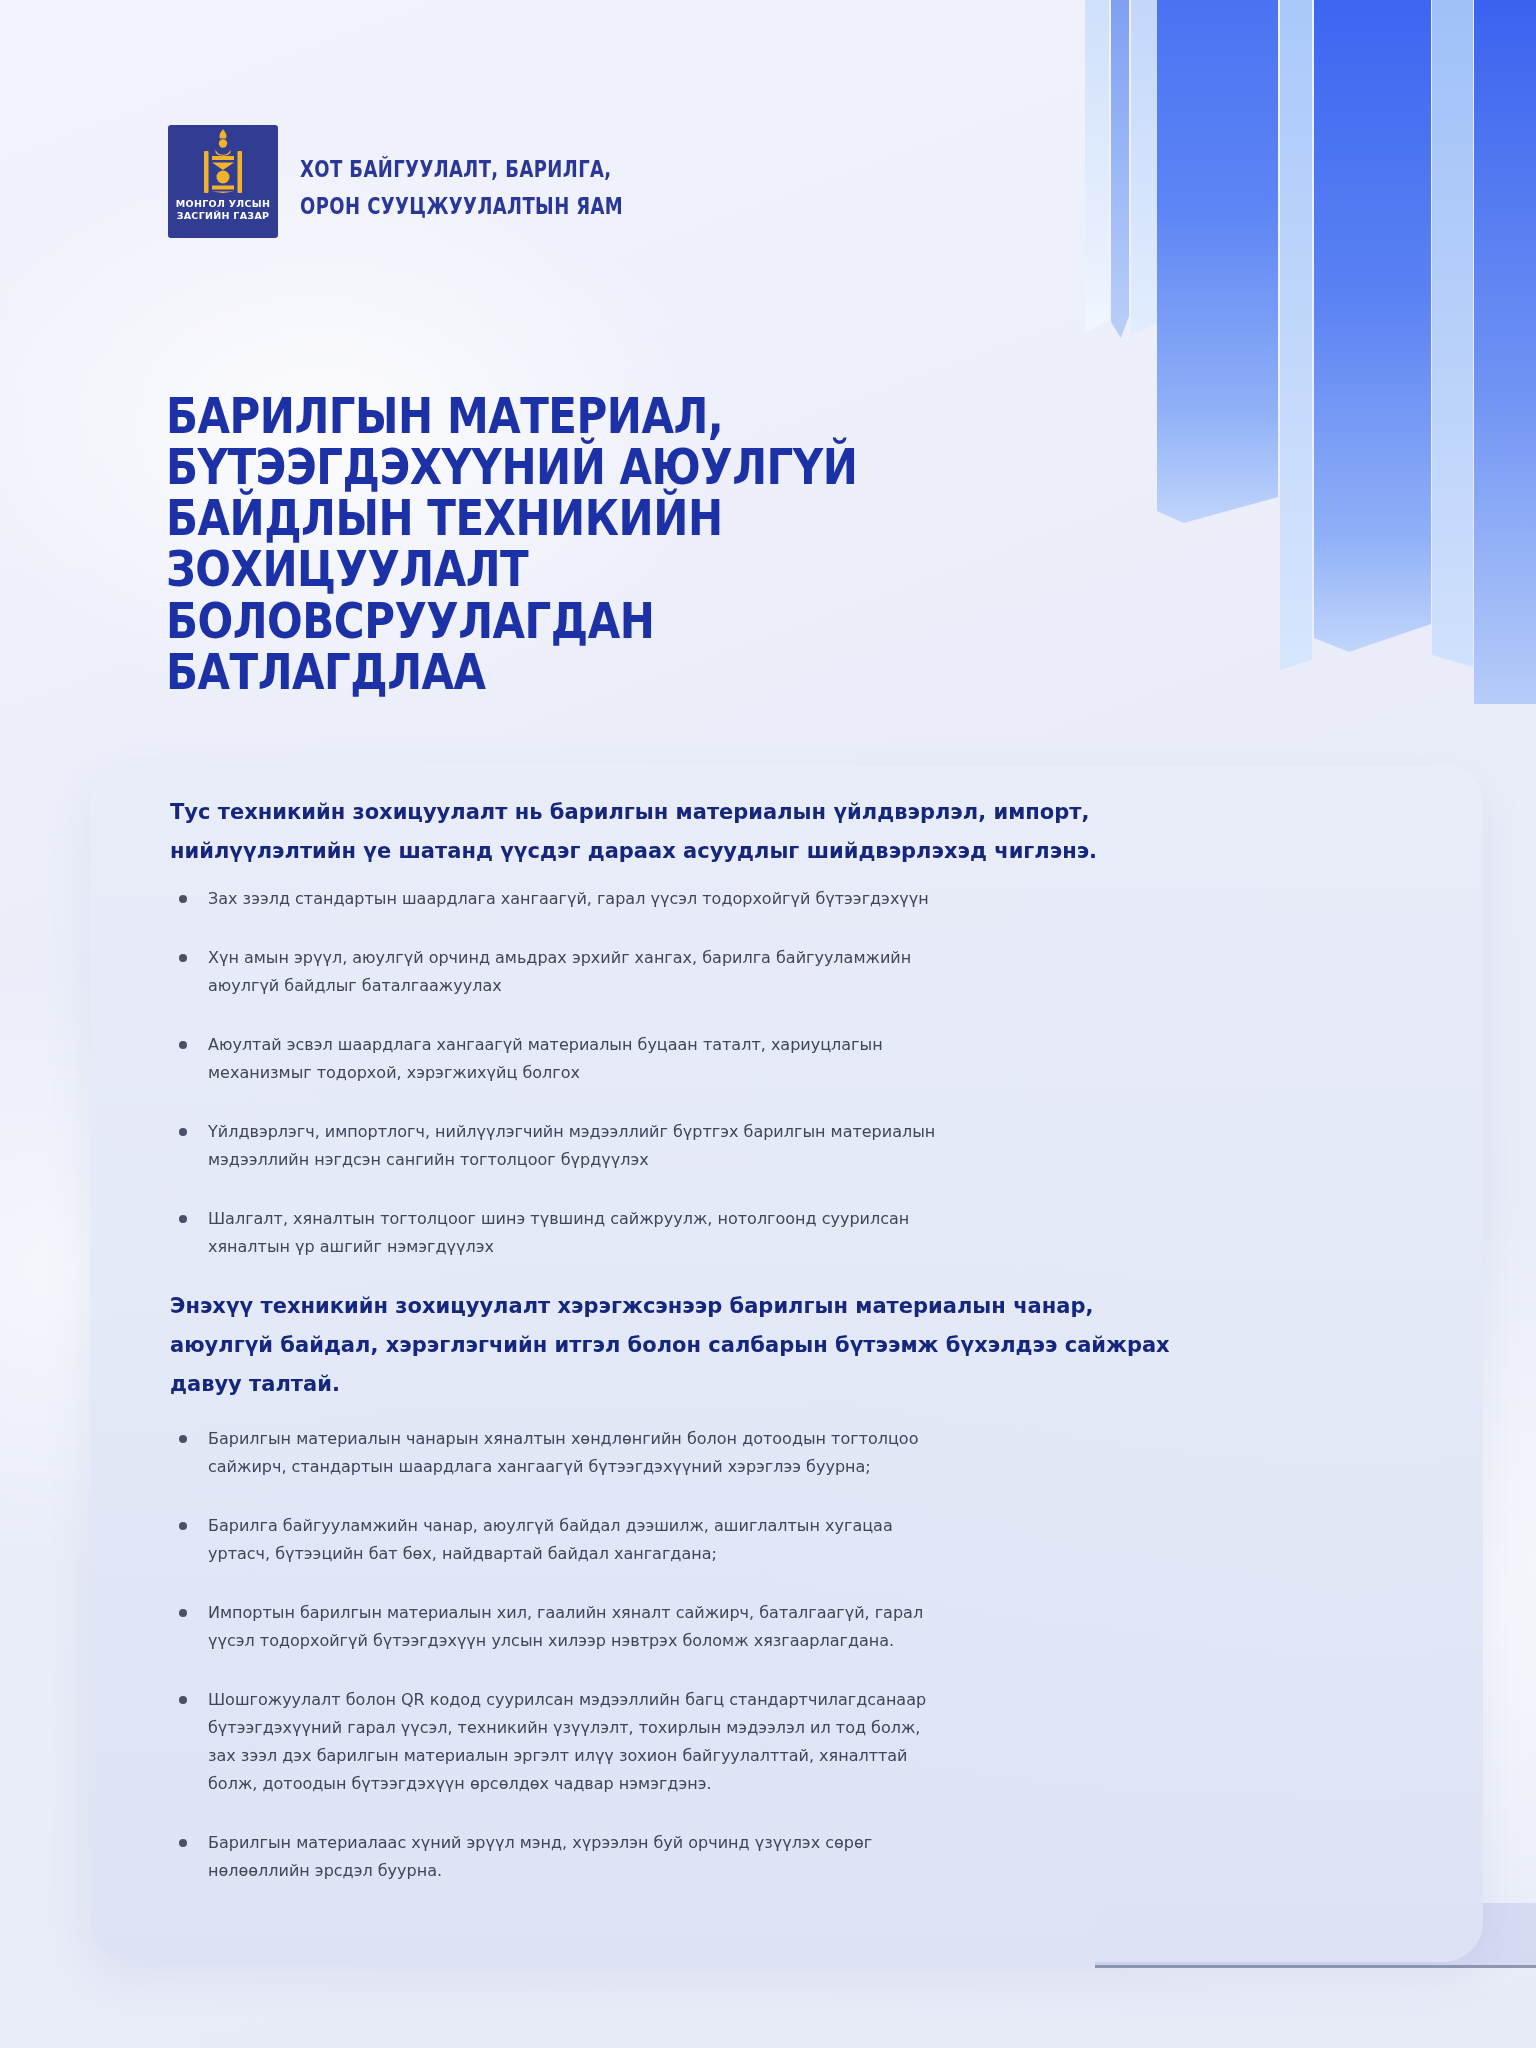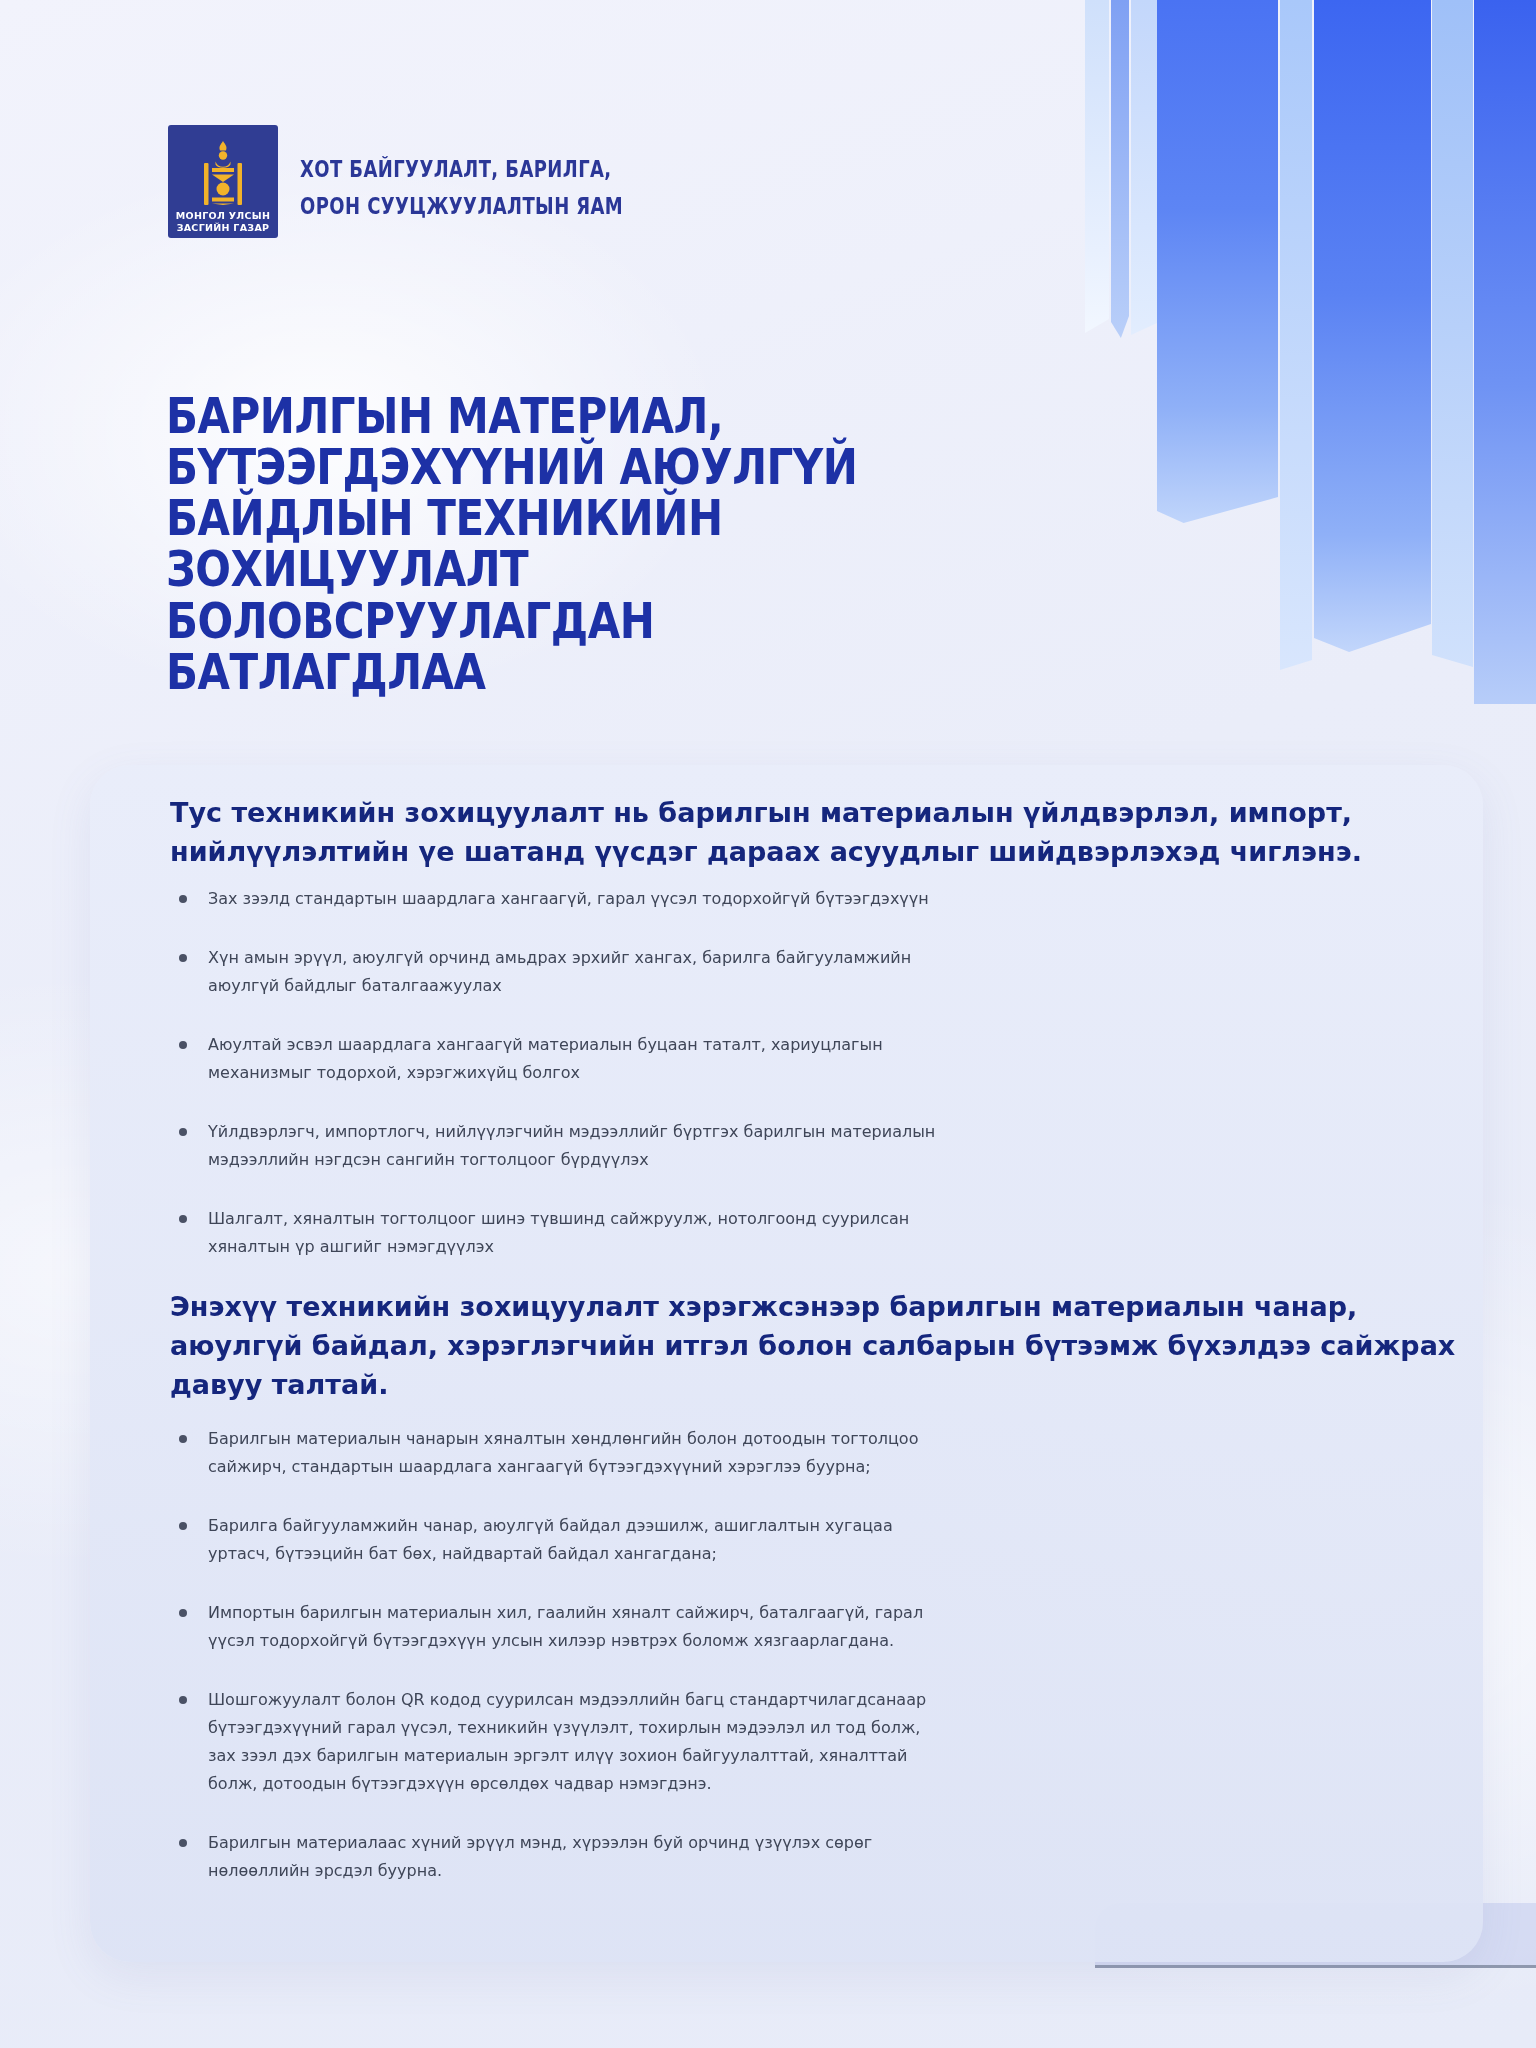--- a/index.html
+++ b/index.html
@@ -18,36 +18,36 @@
   .b1{left:1085px;width:24px;height:333px;background:linear-gradient(180deg,#cfe0fb,#e8f0fe 75%,#f2f7ff);clip-path:polygon(0 0,100% 0,100% calc(100% - 14px),0 100%);}
   .b2{left:1111px;width:18px;height:338px;background:linear-gradient(180deg,#7fa0f3,#b9cff9);clip-path:polygon(0 0,100% 0,100% calc(100% - 22px),55% 100%,0 calc(100% - 16px));}
   .b3{left:1131px;width:26px;height:335px;background:linear-gradient(180deg,#c3d7fb,#e2edfe);clip-path:polygon(0 0,100% 0,100% calc(100% - 12px),0 100%);}
   .b4{left:1157px;width:121px;height:523px;background:linear-gradient(180deg,#4a73f3 0%,#5d85f4 40%,#8fb0f7 78%,#c0d5fb 100%);clip-path:polygon(0 0,100% 0,100% calc(100% - 26px),22% 100%,0 calc(100% - 12px));}
   .b5{left:1280px;width:32px;height:670px;background:linear-gradient(180deg,#a9c8fa,#d8e6fd);clip-path:polygon(0 0,100% 0,100% calc(100% - 10px),0 100%);}
   .b6{left:1314px;width:117px;height:652px;background:linear-gradient(180deg,#3c66f1 0%,#5a82f3 45%,#8fb0f7 82%,#c2d6fb 100%);clip-path:polygon(0 0,100% 0,100% calc(100% - 28px),30% 100%,0 calc(100% - 14px));}
   .b7{left:1432px;width:41px;height:667px;background:linear-gradient(180deg,#9fc0f8,#d0e1fc);clip-path:polygon(0 0,100% 0,100% 100%,0 calc(100% - 12px));}
   .b8{left:1474px;width:62px;height:704px;background:linear-gradient(180deg,#3a62ef 0%,#6f93f4 55%,#b7cdf9 100%);}
   
   .brand{position:absolute;left:168px;top:125px;display:flex;align-items:flex-start;gap:22px;}
-  .logo{width:110px;height:113px;background:#303d93;border-radius:3px;display:flex;flex-direction:column;align-items:center;justify-content:flex-start;padding-top:16px;box-sizing:border-box;}
+  .logo{width:110px;height:113px;background:#303d93;border-radius:3px;display:flex;flex-direction:column;align-items:center;justify-content:flex-start;padding-top:4px;box-sizing:border-box;}
   .logo svg{display:block;}
   .logo-text{margin-top:5px;color:#ffffff;font-size:9.5px;font-weight:bold;line-height:11.5px;text-align:center;letter-spacing:.3px;}
   .ministry{margin-top:26px;color:#2b3797;font-weight:bold;font-size:18px;line-height:29px;transform:scaleY(1.25);transform-origin:top left;letter-spacing:.4px;}
   .ministry div{white-space:nowrap;}
   
   .headline{position:absolute;left:166px;top:390px;margin:0;color:#1d31a6;font-weight:800;font-size:42px;line-height:43px;transform:scaleY(1.19);transform-origin:top left;letter-spacing:-.5px;}
   .headline div{white-space:nowrap;}
   
   .accent-tab{position:absolute;left:1095px;top:1903px;width:441px;height:62px;background:rgba(205,212,240,.75);border-bottom:3px solid #8f98ae;border-radius:26px 0 0 0;}
   
   .card{position:absolute;left:90px;top:765px;width:1393px;height:1197px;box-sizing:border-box;
     background:linear-gradient(180deg,rgba(233,237,250,.95),rgba(221,227,245,.95));
     border-radius:40px;padding:28px 73px 40px 80px;
     box-shadow:0 14px 44px rgba(110,120,175,.10);}
-  .lead{margin:0;color:#15267d;font-weight:bold;font-size:27px;line-height:39px;}
+  .lead{margin:0;color:#15267d;font-weight:bold;font-size:21px;line-height:39px;}
   .lead.second{margin-top:26px;}
   .lead .ln{display:block;white-space:nowrap;}
   ul.blist{list-style:none;margin:14px 0 0 0;padding:0;}
   ul.blist.b2m{margin-top:21px;}
   ul.blist li{position:relative;margin:0 0 31px 0;padding-left:38px;color:#3f4658;font-size:16px;line-height:28px;}
   ul.blist li:last-child{margin-bottom:0;}
   ul.blist li .dot{position:absolute;left:9px;top:10px;width:8px;height:8px;border-radius:50%;background:#4a5165;}
   ul.blist li .ln{display:block;white-space:nowrap;}
 </style>
 </head>

